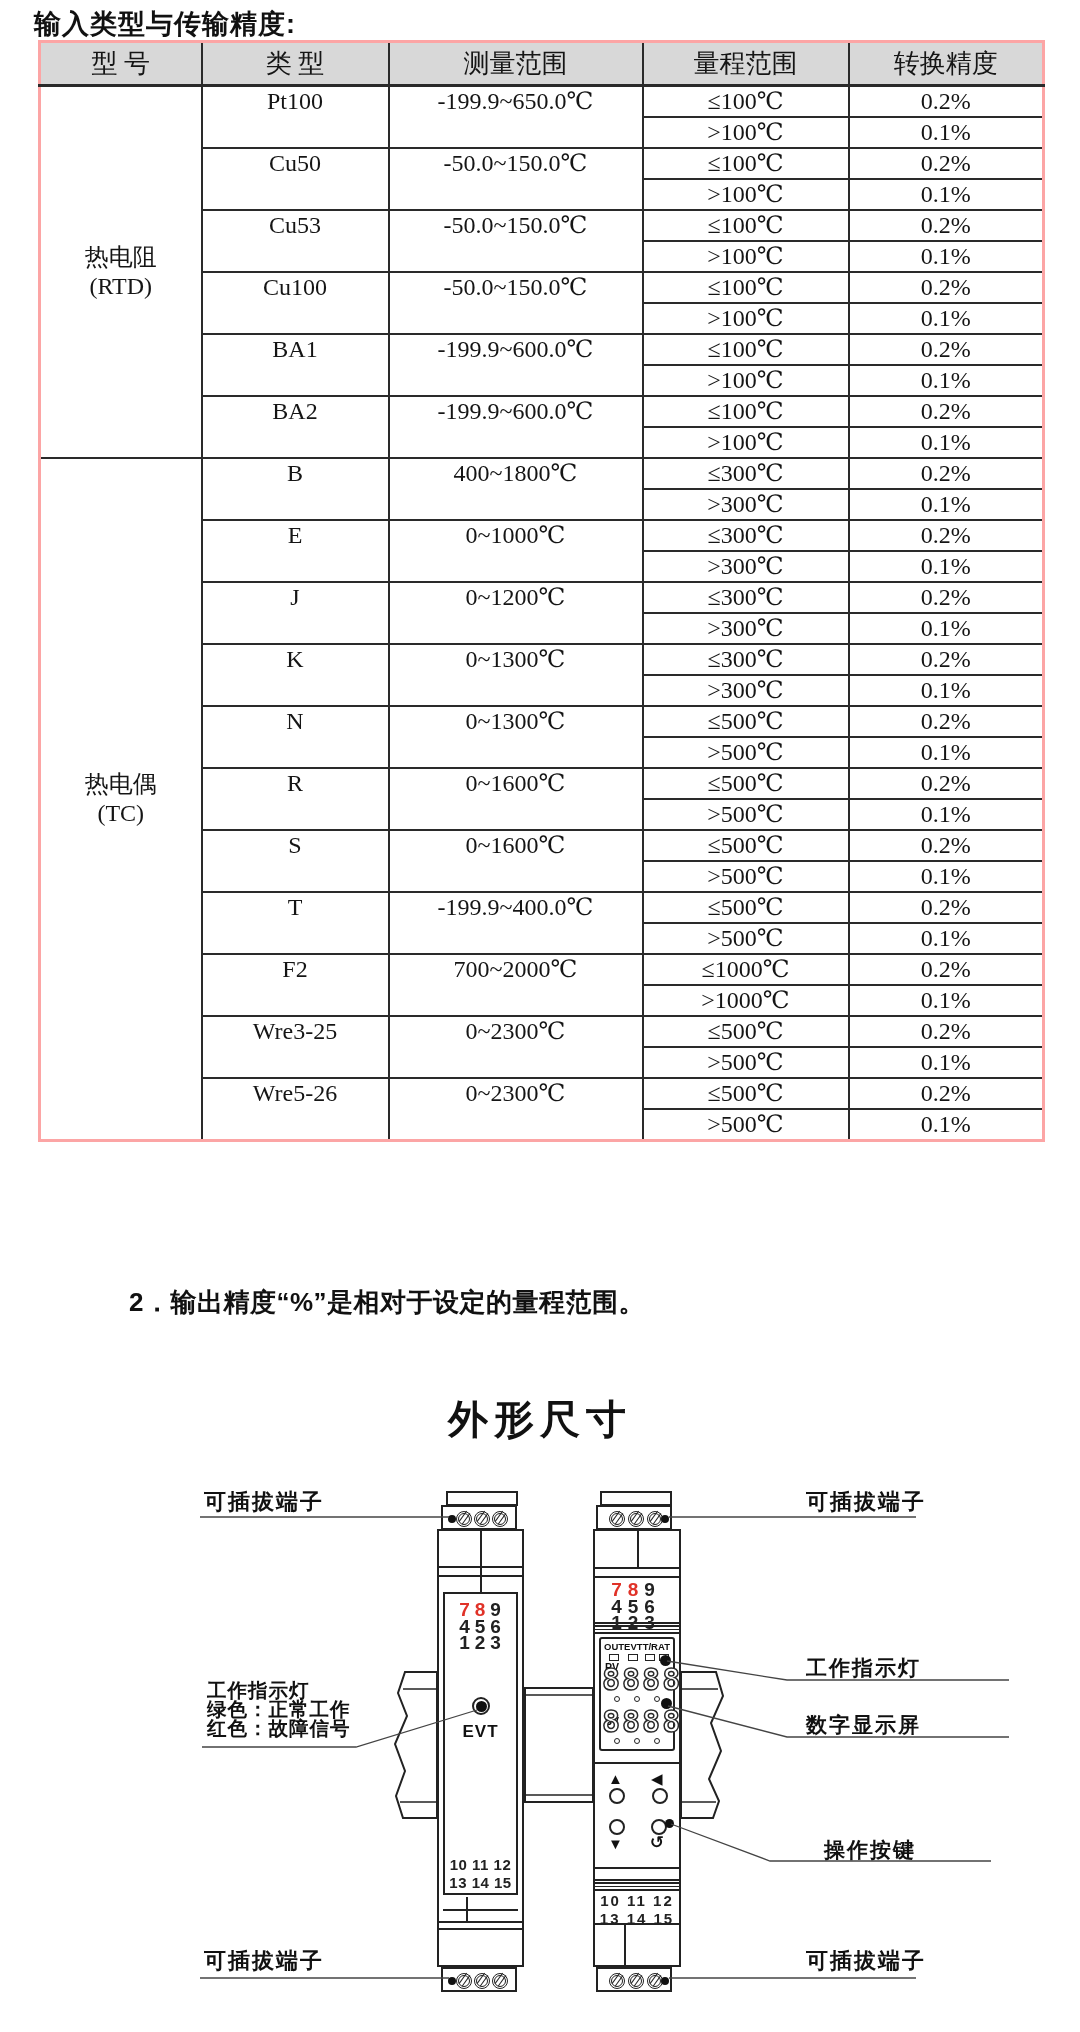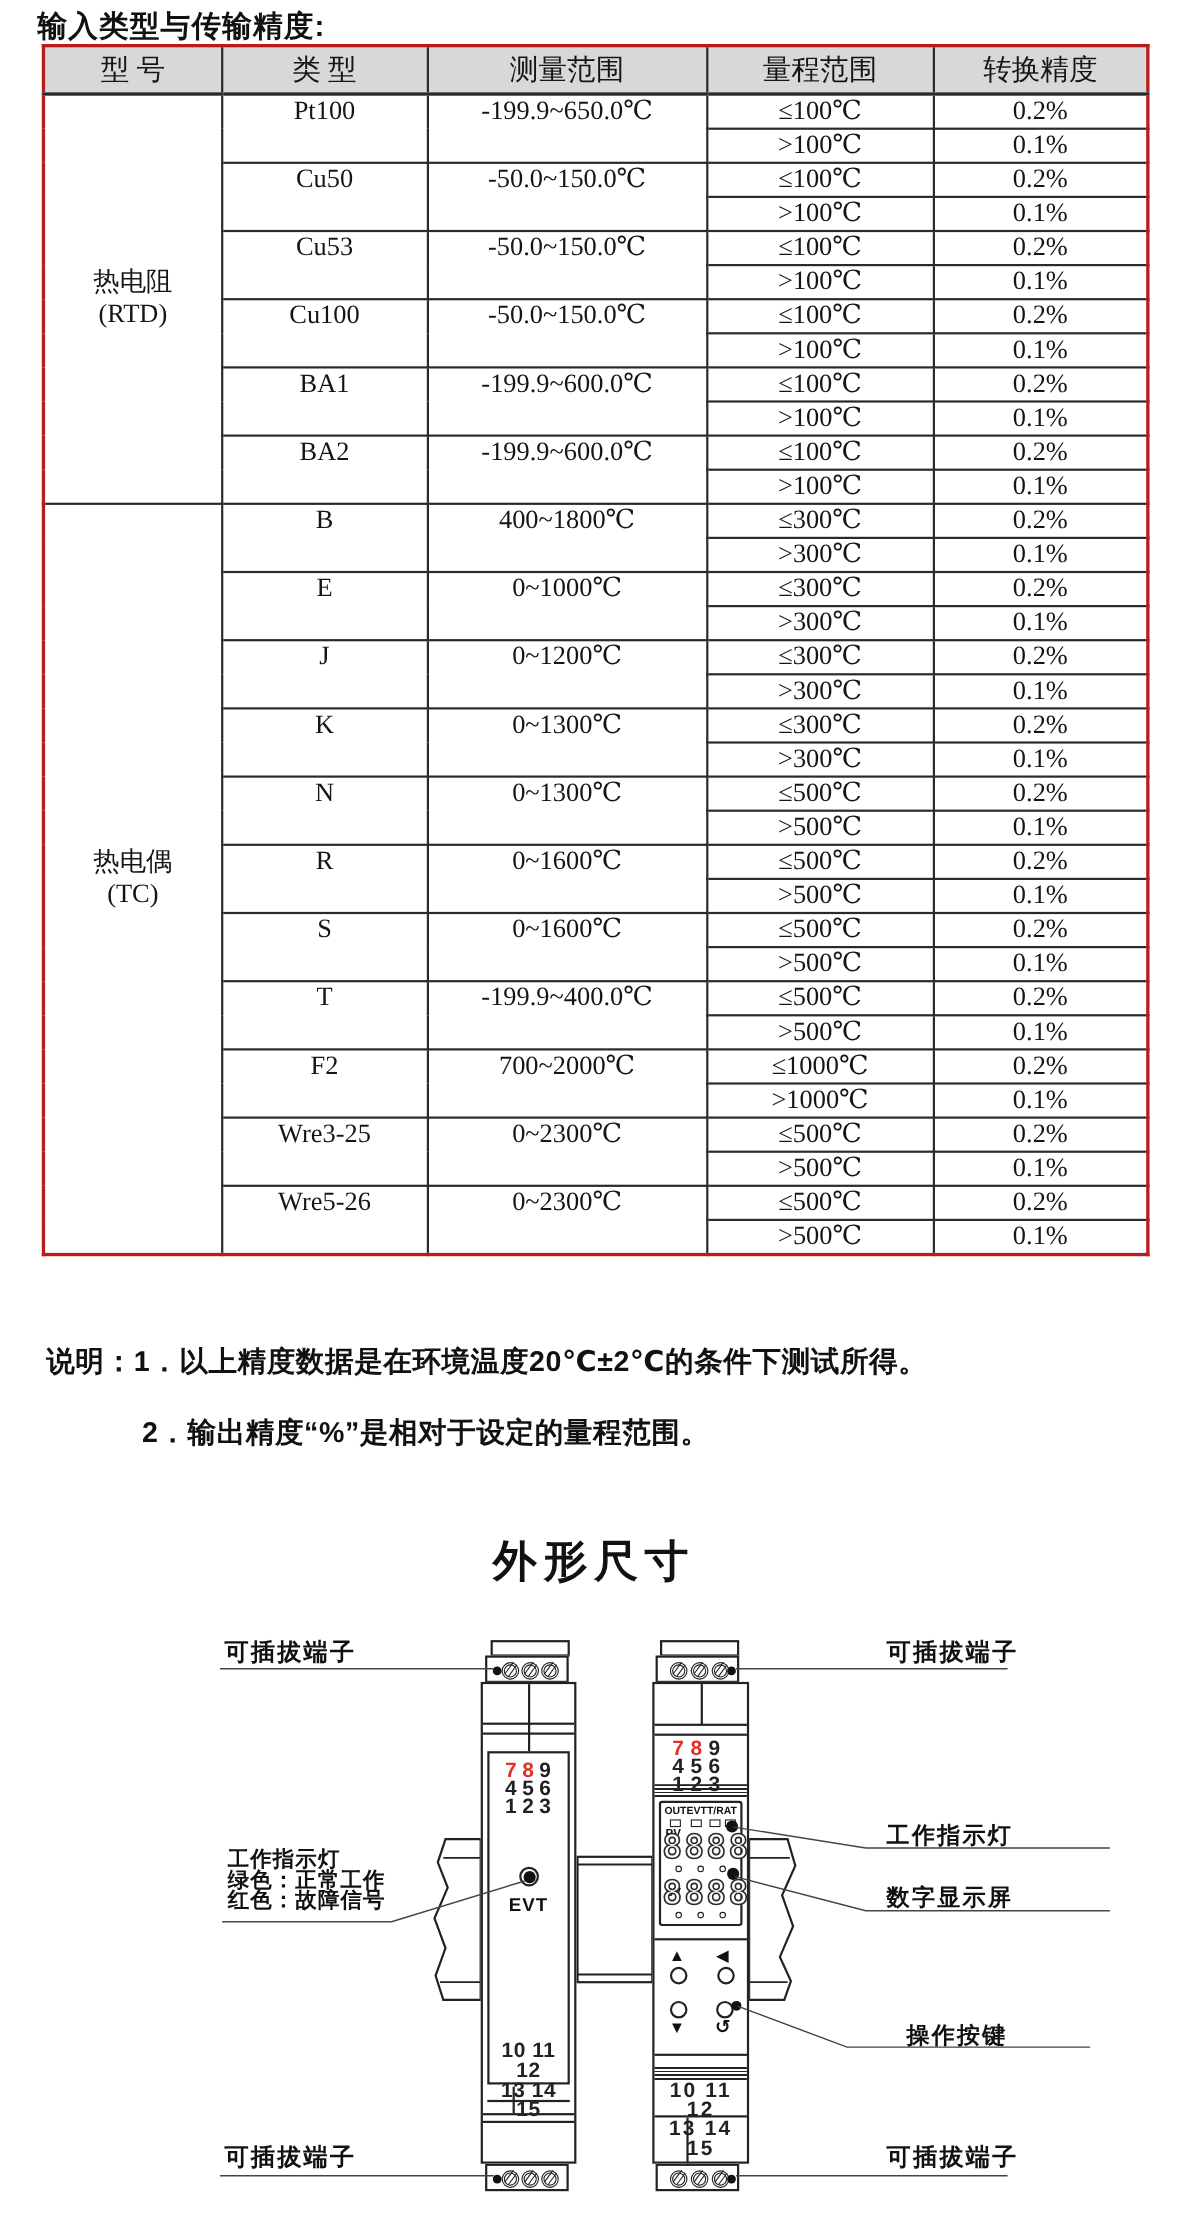--- a/index.html
+++ b/index.html
@@ -6,21 +6,21 @@
   .page{position:relative;width:1080px;height:2032px;background:#fff;overflow:hidden;
         font-family:"Liberation Sans","DejaVu Sans",sans-serif;color:#111;}
 
   
   .doc-title{position:absolute;left:34px;top:6px;font-size:27px;font-weight:bold;letter-spacing:1px;}
 
   
   table.spec{position:absolute;left:38px;top:40px;width:1004px;border-collapse:collapse;table-layout:fixed;
              font-family:"Liberation Serif","DejaVu Serif",serif;color:#151515;}
   table.spec,table.spec th,table.spec td{border:2px solid #2a2a2a;}
-  table.spec{border:3px solid #b91c1c;}
+  table.spec{border:3px solid #fca5a5;}
   table.spec th{height:41px;background:#d8d8d8;font-size:26px;font-weight:normal;border-bottom:3px solid #2a2a2a;padding:0;}
   table.spec td{height:29px;font-size:24px;text-align:center;padding:0;line-height:29px;}
   td.cell-type,td.cell-range{vertical-align:top;line-height:30px;}
   td.cell-model{vertical-align:middle;line-height:1.3;}
 
   
   .note{position:absolute;font-size:26px;font-weight:600;letter-spacing:0.5px;color:#111;}
 
   
   .sec-title{position:absolute;left:0;top:1392px;width:1080px;text-align:center;
@@ -39,21 +39,21 @@
   .screw{position:absolute;width:16px;height:16px;border:1.6px solid #222;border-radius:50%;box-sizing:border-box;}
   .screw::before{content:"";position:absolute;inset:1px;border:1px solid #222;border-radius:50%;}
   .screw::after{content:"";position:absolute;left:5px;top:-1px;width:3px;height:13px;
                 border-left:1.2px solid #222;border-right:1.2px solid #222;transform:rotate(36deg);}
   .bdot{position:absolute;background:#111;border-radius:50%;}
   .led{position:absolute;width:18px;height:18px;border:2px solid #222;border-radius:50%;box-sizing:border-box;}
   .led::after{content:"";position:absolute;inset:1.5px;background:#111;border-radius:50%;}
   .numgrid{position:absolute;font-weight:700;font-size:19px;color:#222;}
   .numrow{display:flex;justify-content:space-between;height:16.5px;line-height:16px;}
   .numrow span{width:15px;text-align:center;}
-  .botrows{position:absolute;text-align:center;font-weight:700;font-size:19px;color:#222;}
+  .botrows{position:absolute;text-align:center;font-weight:700;font-size:15px;color:#222;}
   .stripes{position:absolute;left:0;right:0;height:12px;
            background:repeating-linear-gradient(to bottom,#222 0 1.6px,transparent 1.6px 3.4px);}
   .statusrow{position:absolute;display:flex;justify-content:space-between;}
   .statcol{display:flex;flex-direction:column;align-items:center;justify-content:flex-end;}
   .statcol .lab{font-size:9.5px;font-weight:700;line-height:10px;letter-spacing:0;}
   .statcol .sq{width:8px;height:5px;border:1.2px solid #222;margin-top:2px;}
   .tinylab{position:absolute;font-size:10.5px;font-weight:700;}
   .segs{position:absolute;font-family:"DejaVu Sans Mono",monospace;font-weight:bold;font-size:30px;line-height:26px;
         color:#fff;-webkit-text-stroke:1.5px #2b2b2b;letter-spacing:2px;text-align:center;}
   .minidots{position:absolute;display:flex;gap:14px;}
@@ -266,21 +266,20 @@
           <td class="cell-cond">≤500℃</td>
           <td class="cell-acc">0.2%</td>
         </tr>
         <tr>
           <td class="cell-cond">&gt;500℃</td>
           <td class="cell-acc">0.1%</td>
         </tr>
       </tbody>
   </table>
 
-  <div class="note" style="left:42px;top:1220px">说明：1．以上精度数据是在环境温度20℃±2℃的条件下测试所得。</div>
   <div class="note" style="left:129px;top:1285px">2．输出精度“%”是相对于设定的量程范围。</div>
 
   <div class="sec-title">外形尺寸</div>
 
   <svg class="railsvg" viewBox="0 0 1080 2032">
     <g fill="#fff" stroke="#222" stroke-width="2">
       <path d="M437 1672 L405 1672 L398 1693 L407 1716 L395 1744 L405 1771 L396 1796 L403 1818 L437 1818 Z"></path>
       <rect x="525" y="1688" width="68" height="114"></rect>
       <path d="M681 1672 L716 1672 L723 1696 L711 1723 L721 1751 L709 1779 L719 1801 L713 1818 L681 1818 Z"></path>
     </g>

